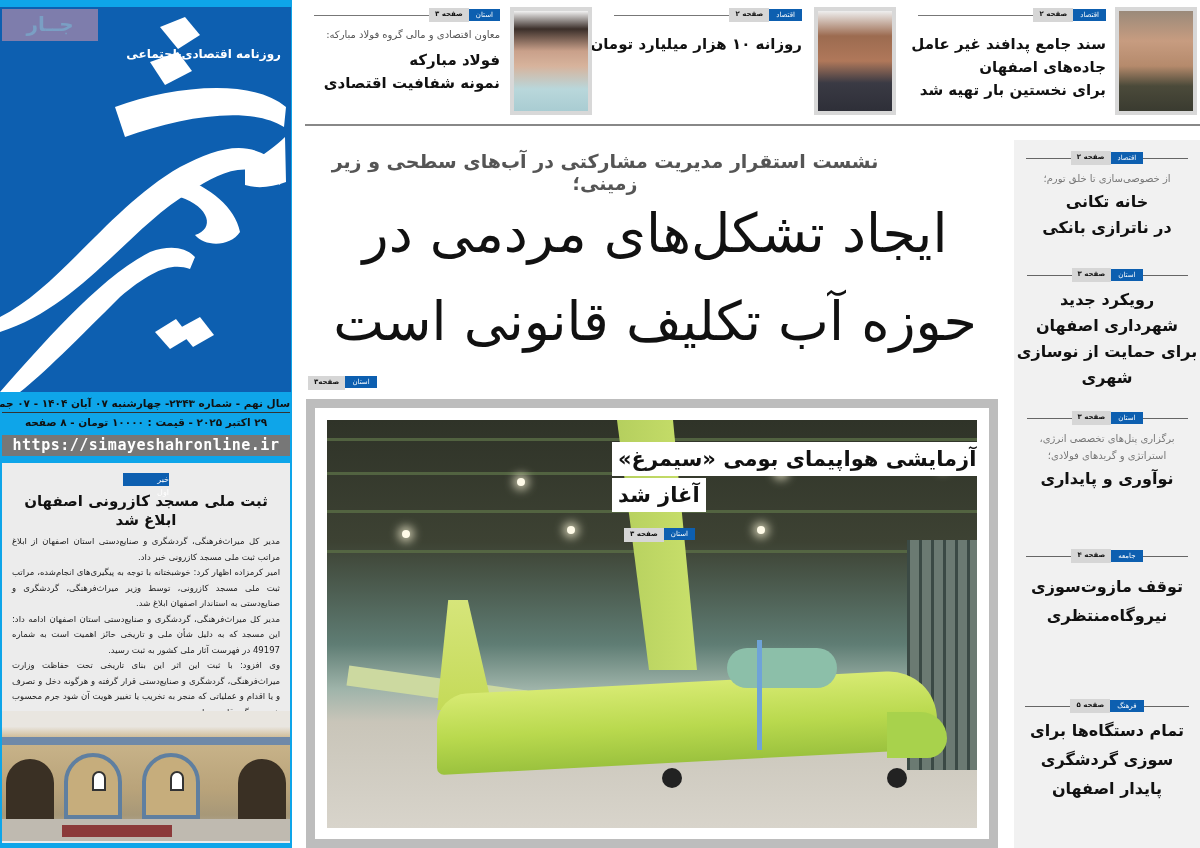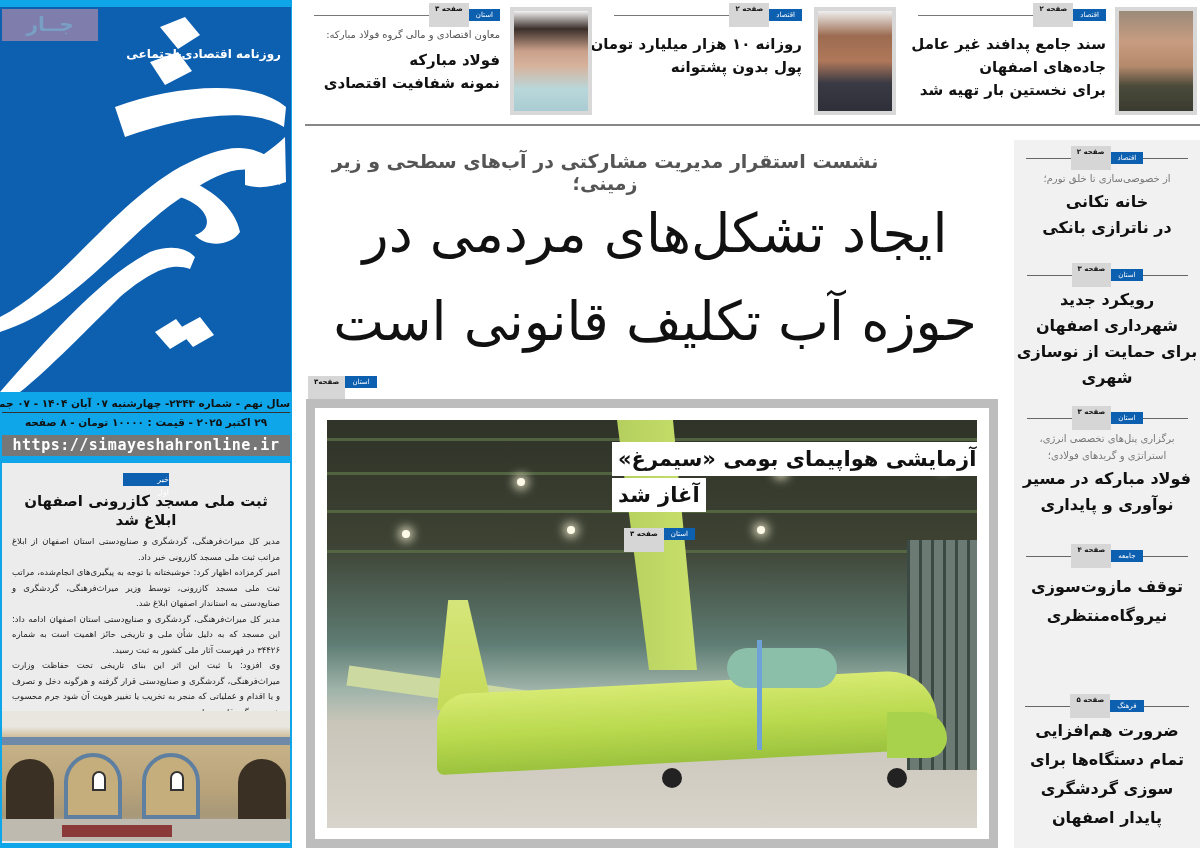--- a/index.html
+++ b/index.html
@@ -29,21 +29,21 @@
   .lead-photo .ground { position: absolute; left: 0; bottom: 0; width: 100%; height: 22px; background: #bfbab0; }
   .lead-photo .rug { position: absolute; left: 60px; bottom: 4px; width: 110px; height: 12px; background: #8b3a3a; }
   .lead-photo .top-frieze { position: absolute; left: 0; top: 26px; width: 100%; height: 8px; background: #6f89a8; }
 
   
   .teaser { position: absolute; top: 7px; height: 110px; }
   .teaser .photo { position: absolute; right: 0; top: 0; width: 82px; height: 108px; background: #d8d8d8; padding: 4px; }
   .teaser .photo .face { width: 100%; height: 100%; position: relative; overflow: hidden; }
   .teaser .tagrow { position: absolute; top: 2px; height: 12px; display: flex; flex-direction: row; align-items: center; }
   .tag-cat { background: #0d5fb0; color: #fff; font-size: 7px; padding: 0 7px; height: 12px; line-height: 12px; }
-  .tag-page { background: #d6d6d6; color: #111; font-size: 7px; padding: 0 6px; height: 24px; line-height: 12px; font-weight: bold; }
+  .tag-page { background: #d6d6d6; color: #111; font-size: 7px; padding: 0 6px; height: 14px; line-height: 12px; font-weight: bold; }
   .tag-line { height: 1px; background: #777; }
   .teaser .kicker { position: absolute; font-size: 10px; color: #555; direction: rtl; white-space: nowrap; }
   .teaser .headline { position: absolute; font-size: 15px; font-weight: bold; line-height: 23px; direction: rtl; white-space: nowrap; }
   .top-rule { position: absolute; left: 305px; top: 124px; width: 895px; height: 2px; background: #888; }
 
   
   .main-kicker { position: absolute; left: 305px; top: 150px; width: 600px; font-size: 19px; font-weight: bold; color: #555; text-align: center; direction: rtl; }
   .main-headline { position: absolute; left: 310px; top: 190px; width: 690px; font-size: 54px; font-weight: 400; line-height: 88px; text-align: center; direction: rtl; letter-spacing: -1px; }
   .main-tag { position: absolute; left: 308px; top: 376px; display: flex; }
 
@@ -98,21 +98,21 @@
   <div class="issue-rule"></div>
   <div class="price-line">۲۹ اکتبر ۲۰۲۵ - قیمت : ۱۰۰۰۰ تومان - ۸ صفحه</div>
   <div class="url-bar">https://simayeshahronline.ir</div>
 
   <div class="lead-box">
     <span class="lead-badge">خبر اول</span>
     <div class="lead-title">ثبت ملی مسجد کازرونی اصفهان ابلاغ شد</div>
     <div class="lead-body">
       <p>مدیر کل میراث‌فرهنگی، گردشگری و صنایع‌دستی استان اصفهان از ابلاغ مراتب ثبت ملی مسجد کازرونی خبر داد.</p>
       <p>امیر کرمزاده اظهار کرد: خوشبختانه با توجه به پیگیری‌های انجام‌شده، مراتب ثبت ملی مسجد کازرونی، توسط وزیر میراث‌فرهنگی، گردشگری و صنایع‌دستی به استاندار اصفهان ابلاغ شد.</p>
-      <p>مدیر کل میراث‌فرهنگی، گردشگری و صنایع‌دستی استان اصفهان ادامه داد: این مسجد که به دلیل شأن ملی و تاریخی حائز اهمیت است به شماره ۳۴۴۲۶ در فهرست آثار ملی کشور به ثبت رسید.</p>
+      <p>مدیر کل میراث‌فرهنگی، گردشگری و صنایع‌دستی استان اصفهان ادامه داد: این مسجد که به دلیل شأن ملی و تاریخی حائز اهمیت است به شماره 49197 در فهرست آثار ملی کشور به ثبت رسید.</p>
       <p>وی افزود: با ثبت این اثر این بنای تاریخی تحت حفاظت وزارت میراث‌فرهنگی، گردشگری و صنایع‌دستی قرار گرفته و هرگونه دخل و تصرف و یا اقدام و عملیاتی که منجر به تخریب یا تغییر هویت آن شود جرم محسوب شده و پیگرد قانونی دارد.</p>
     </div>
   </div>
   <div class="lead-photo">
     <div class="top-frieze"></div>
     <div class="door" style="left:4px"></div>
     <div class="arch" style="left:62px"></div>
     <div class="arch" style="left:140px"></div>
     <div class="door" style="left:236px"></div>
     <div class="win" style="left:90px; bottom:50px"></div>
@@ -142,21 +142,20 @@
   <div class="photo" style="right:4px;">
     <div class="face" style="background: linear-gradient(180deg,#eeeeee 0%,#9c6b50 25%,#b0785a 50%,#3a3a44 72%,#2e2f38 100%);"></div>
   </div>
   <div class="tagrow" style="right:98px;">
     <span class="tag-cat">اقتصاد</span>
     <span class="tag-page">صفحه ۲</span>
     <span class="tag-line" style="width:115px"></span>
   </div>
   <div class="headline" style="right:98px; top:26px;">
     <div>روزانه ۱۰ هزار میلیارد تومان</div>
-    <div>پول بدون پشتوانه</div>
   </div>
 </div>
 
 <div class="teaser" style="left:305px; width:290px;">
   <div class="photo" style="right:3px;">
     <div class="face" style="background: linear-gradient(180deg,#f2f2f2 0%,#3b2f2a 18%,#c9a08a 40%,#d7b39c 55%,#b9d7db 78%,#a9ccd2 100%);"></div>
   </div>
   <div class="tagrow" style="right:95px;">
     <span class="tag-cat">استان</span>
     <span class="tag-page">صفحه ۳</span>
@@ -251,21 +250,20 @@
       <span class="tag-line"></span>
       <span class="tag-cat">استان</span>
       <span class="tag-page">صفحه ۳</span>
       <span class="tag-line"></span>
     </div>
     <div class="sb-kicker">
       <div>برگزاری پنل‌های تخصصی انرژی،</div>
       <div>استراتژی و گریدهای فولادی؛</div>
     </div>
     <div class="sb-title">
-      <div>فولاد مبارکه در مسیر</div>
       <div>نوآوری و پایداری</div>
     </div>
   </div>
 
   <div class="sb-item" style="top:410px;">
     <div class="sb-tagrow">
       <span class="tag-line"></span>
       <span class="tag-cat">جامعه</span>
       <span class="tag-page">صفحه ۴</span>
       <span class="tag-line"></span>
@@ -277,20 +275,19 @@
   </div>
 
   <div class="sb-item" style="top:560px;">
     <div class="sb-tagrow">
       <span class="tag-line"></span>
       <span class="tag-cat">فرهنگ</span>
       <span class="tag-page">صفحه ۵</span>
       <span class="tag-line"></span>
     </div>
     <div class="sb-title" style="margin-top:4px; line-height:29px;">
-      <div>ضرورت هم‌افزایی</div>
       <div>تمام دستگاه‌ها برای</div>
       <div>سوزی گردشگری</div>
       <div>پایدار اصفهان</div>
     </div>
   </div>
 
 </div>
 
 </body></html>

